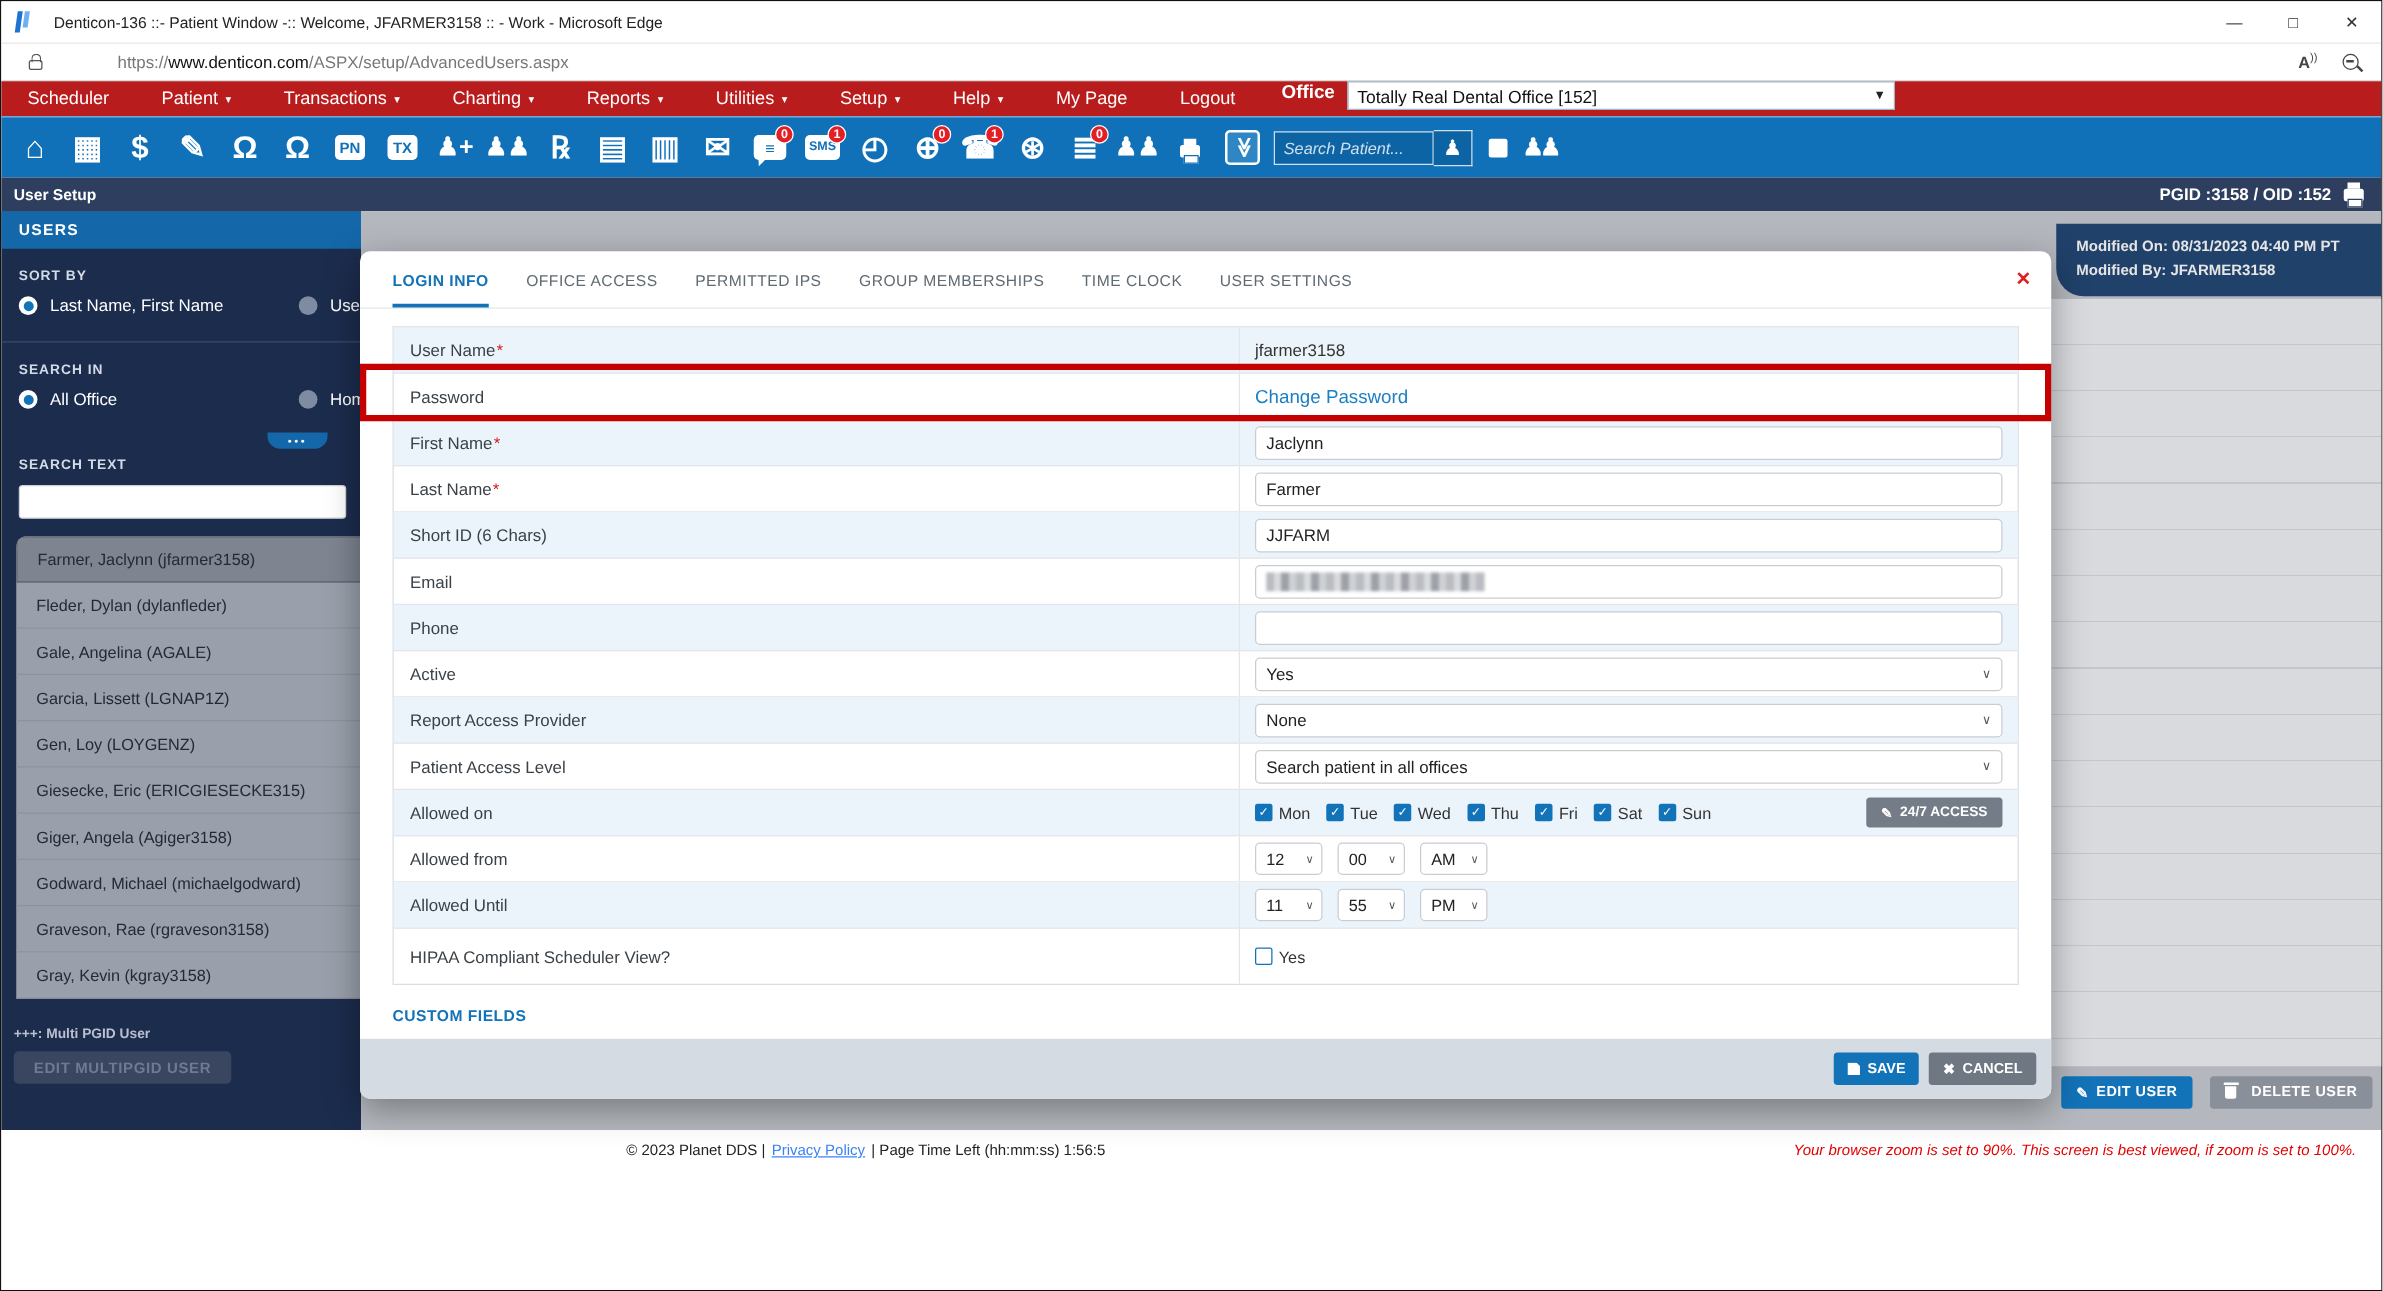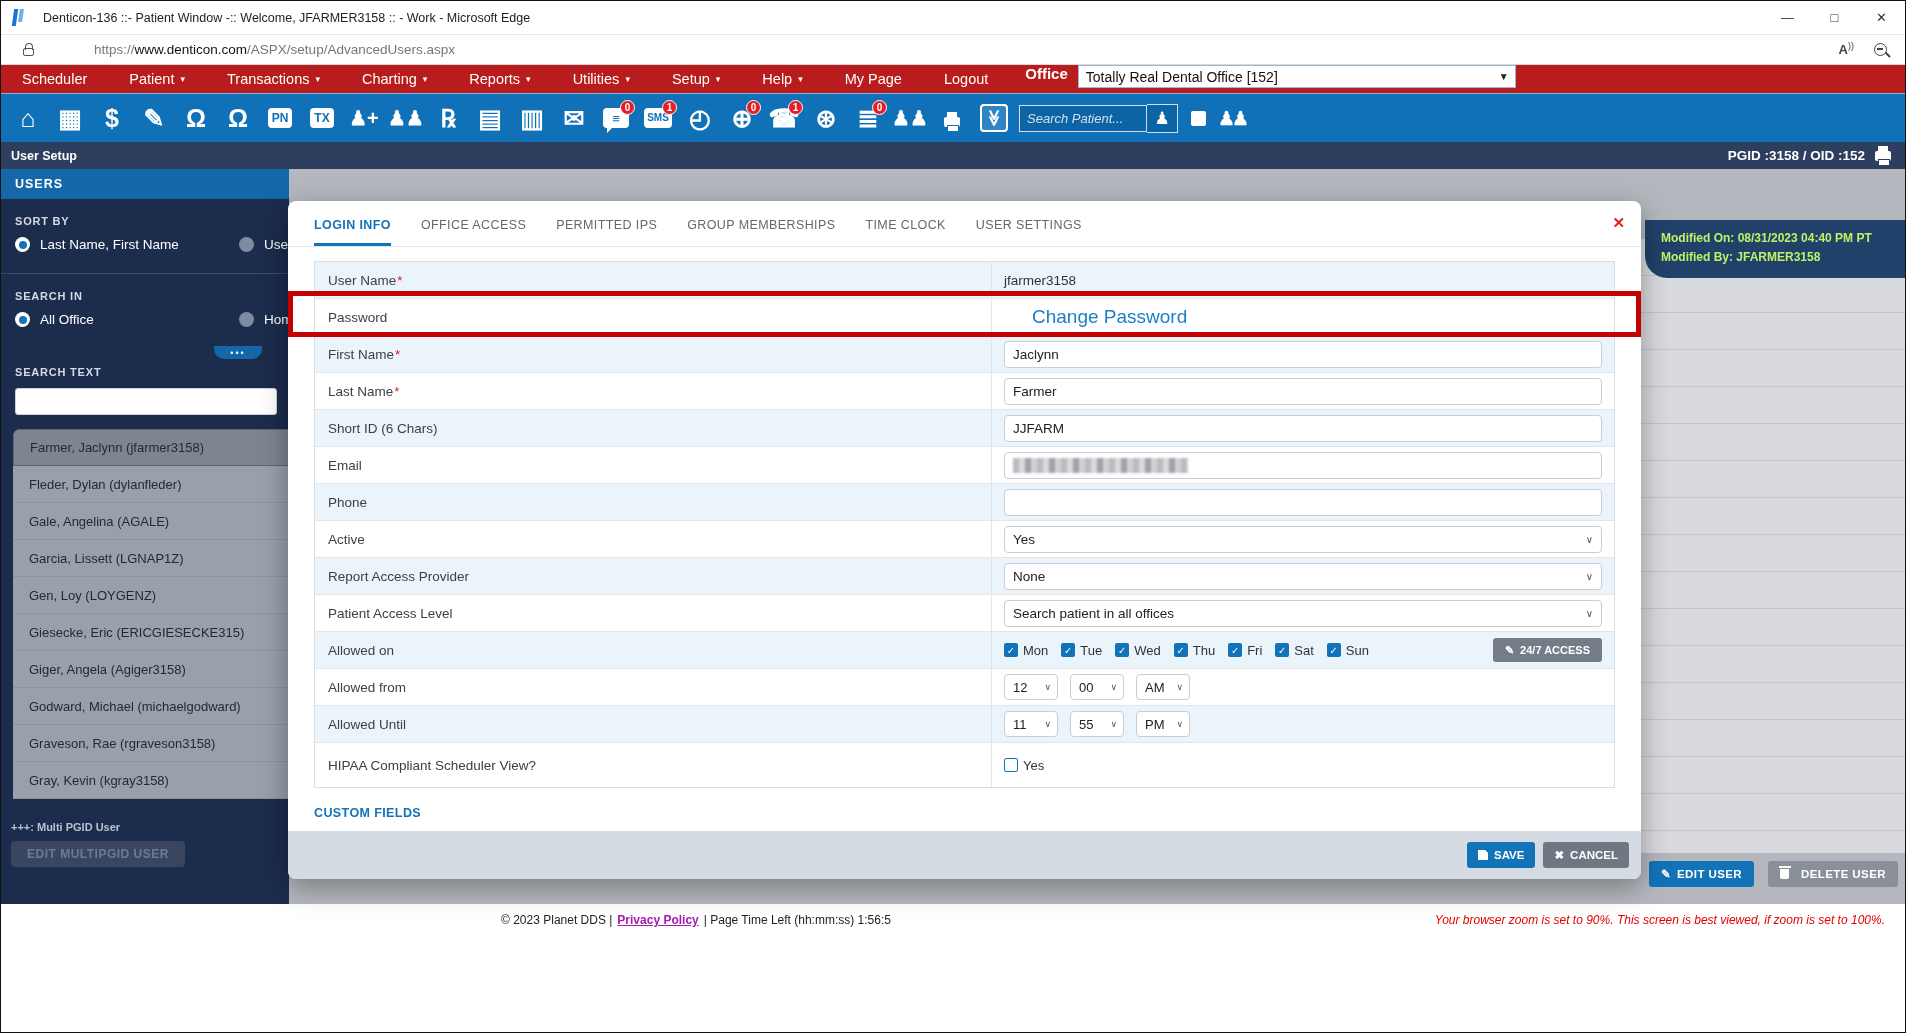--- a/index.html
+++ b/index.html
@@ -81,21 +81,21 @@
   .dots-tab { position:absolute; left:213px; width:48px; height:13px; background:#1467a9; border-radius:0 0 10px 10px; color:#fff; display:flex; align-items:center; justify-content:center; font-size:9px; letter-spacing:2px; margin-top:14px; }
   .search-text-input { margin:8px 0 0 14px; width:262px; height:27px; background:#fff; border-radius:3px; border:1px solid #cdd2d8; }
   .user-list { margin:14px 0 0 12px; width:300px; background:#99a0ab; border-radius:8px 8px 0 0; overflow:hidden; }
   .user-item { height:37px; display:flex; align-items:center; padding-left:16px; font-size:13px; color:#232a36; border-bottom:1px solid #8d939d; }
   .user-item.selected { background:#7e8591; border:1px solid #5c636e; }
   .multi-note { font-size:11px; font-weight:bold; color:#b9c1cf; margin:22px 0 0 10px; }
   .edit-multi-btn { margin:8px 0 0 10px; display:inline-block; background:#3a465f; color:#6e7a95; font-size:12px; font-weight:bold; letter-spacing:0.5px; padding:6px 16px; border-radius:4px; }
 
   .content { flex:1; background:#b4b8be; position:relative; }
   .ghost-rows { position:absolute; left:1352px; top:70px; width:266px; height:614px; background:repeating-linear-gradient(180deg,#d8dade 0px,#d8dade 36px,#c3c6ca 36px,#c3c6ca 37px); }
-  .modified-box { position:absolute; top:10px; left:1356px; width:262px; height:58px; background:#20416a; border-radius:0 0 0 22px; padding:9px 0 0 16px; color:#bef264; font-size:12px; font-weight:bold; line-height:1.6;margin-top:41px; }
+  .modified-box { position:absolute; top:10px; left:1356px; width:262px; height:58px; background:#20416a; border-radius:0 0 0 22px; padding:9px 0 0 16px; color:#e5e5e5; font-size:12px; font-weight:bold; line-height:1.6; }
   .bg-actions { position:absolute; top:692px; left:1360px; display:flex; gap:14px; }
   .bg-btn { height:26px; display:flex; align-items:center; gap:6px; padding:0 12px; border-radius:3px; color:#fff; font-size:11.5px; font-weight:bold; letter-spacing:0.4px; }
   .bg-btn.edit { background:#1273b8; }
   .bg-btn.delete { background:#8a9099;gap:12px; }
   .trash-css { width:9px; height:10px; background:#fff; border-radius:0 0 2px 2px; position:relative; display:inline-block; }
   .trash-css:before { content:''; position:absolute; top:-3px; left:-1.5px; width:12px; height:2px; background:#fff; }
 
   
   .modal { position:absolute; left:287px; top:200px; width:1353px; height:678px; background:#fff; border-radius:8px; box-shadow:0 8px 28px rgba(0,0,0,0.35); z-index:10; }
   .modal-tabs { display:flex; gap:30px; padding:17px 26px 0 26px; border-bottom:1px solid #e3e7ea; }
@@ -104,21 +104,21 @@
   .modal-close { position:absolute; top:13px; right:16px; color:#e02020; font-size:15px; font-weight:bold; }
 
   .form-table { margin:14px 26px 0 26px; border:1px solid #d9dee3; }
   .frow { display:flex; height:37px; border-bottom:1px solid #e2e6ea; }
   .frow:last-child { border-bottom:none; }
   .frow.alt { background:#ecf4fb; }
   .flabel { width:676px; flex:none; display:flex; align-items:center; padding-left:13px; font-size:13.5px; color:#3a4147; }
   .req { color:#d21f1f; margin-left:1px; }
   .fvalue { flex:1; display:flex; align-items:center; padding:0 12px; border-left:1px solid #e2e6ea; position:relative; }
   .plain-val { font-size:13.5px; color:#333; }
-  .link { font-size:19px; color:#1b7fc4;margin-left:28px; }
+  .link { font-size:15px; color:#1b7fc4; }
   .tinput { flex:1; height:27px; border:1px solid #c9cdd2; border-radius:4px; font-size:13.5px; color:#222; padding-left:8px; font-family:"Liberation Sans",sans-serif; background:#fff; }
   .pix-wrap { flex:1; height:27px; border:1px solid #c9cdd2; border-radius:4px; display:flex; align-items:center; padding-left:8px; background:#fff; }
   .pixelated { width:175px; height:15px; background:repeating-linear-gradient(90deg,#b9bcc1 0 6px,#d8dadd 6px 12px,#9ea2a8 12px 18px,#cfd1d5 18px 24px); filter:blur(1.2px); }
   .fselect { flex:1; height:27px; border:1px solid #c9cdd2; border-radius:4px; background:#fff; display:flex; align-items:center; font-size:13.5px; color:#222; }
   .fselect .val { flex:1; padding-left:8px; }
   .fselect .chev { padding-right:8px; font-size:10px; color:#555; }
   .mini-select { width:54px; height:26px; border:1px solid #c9cdd2; border-radius:4px; background:#fff; display:flex; align-items:center; font-size:13px; color:#222; margin-right:12px; }
   .mini-select .val { flex:1; padding-left:8px; }
   .mini-select .chev { padding-right:6px; font-size:9px; color:#555; }
   #days { display:flex; align-items:center; gap:13px; }
@@ -133,21 +133,21 @@
   .cf-divider { border-top:1px solid #e6e9ec; margin:16px 26px 0 26px; }
   .modal-footer { position:absolute; bottom:0; left:0; right:0; height:48px; background:#d5dbe3; border-radius:0 0 8px 8px; display:flex; align-items:center; justify-content:flex-end; gap:8px; padding-right:12px; }
   .mf-btn { height:26px; display:flex; align-items:center; gap:6px; padding:0 11px; border-radius:3px; color:#fff; font-size:11.5px; font-weight:bold; }
   .mf-btn.save { background:#1273b8; }
   .mf-btn.cancel { background:#6f7882; }
   .floppy-css { width:10px; height:10px; background:#fff; clip-path:polygon(0 0,72% 0,100% 28%,100% 100%,0 100%); display:inline-block; }
 
   
   .page-footer { position:absolute; top:903px; left:0; right:0; height:130px; background:#fff; }
   .footer-center { position:absolute; top:9px; left:500px; display:flex; gap:5px; font-size:12px; color:#222; }
-  .footer-center .plink { color:#a21caf; text-decoration:underline;font-weight:bold; }
+  .footer-center .plink { color:#3b82f6; text-decoration:underline; }
   .zoom-warning { position:absolute; top:9px; right:20px; font-size:12px; color:#e40000; font-style:italic; }
 </style>
 </head>
 <body>
 
 <div class="window">
 
   <div class="titlebar">
     <div class="edge-logo">
         <i></i>

